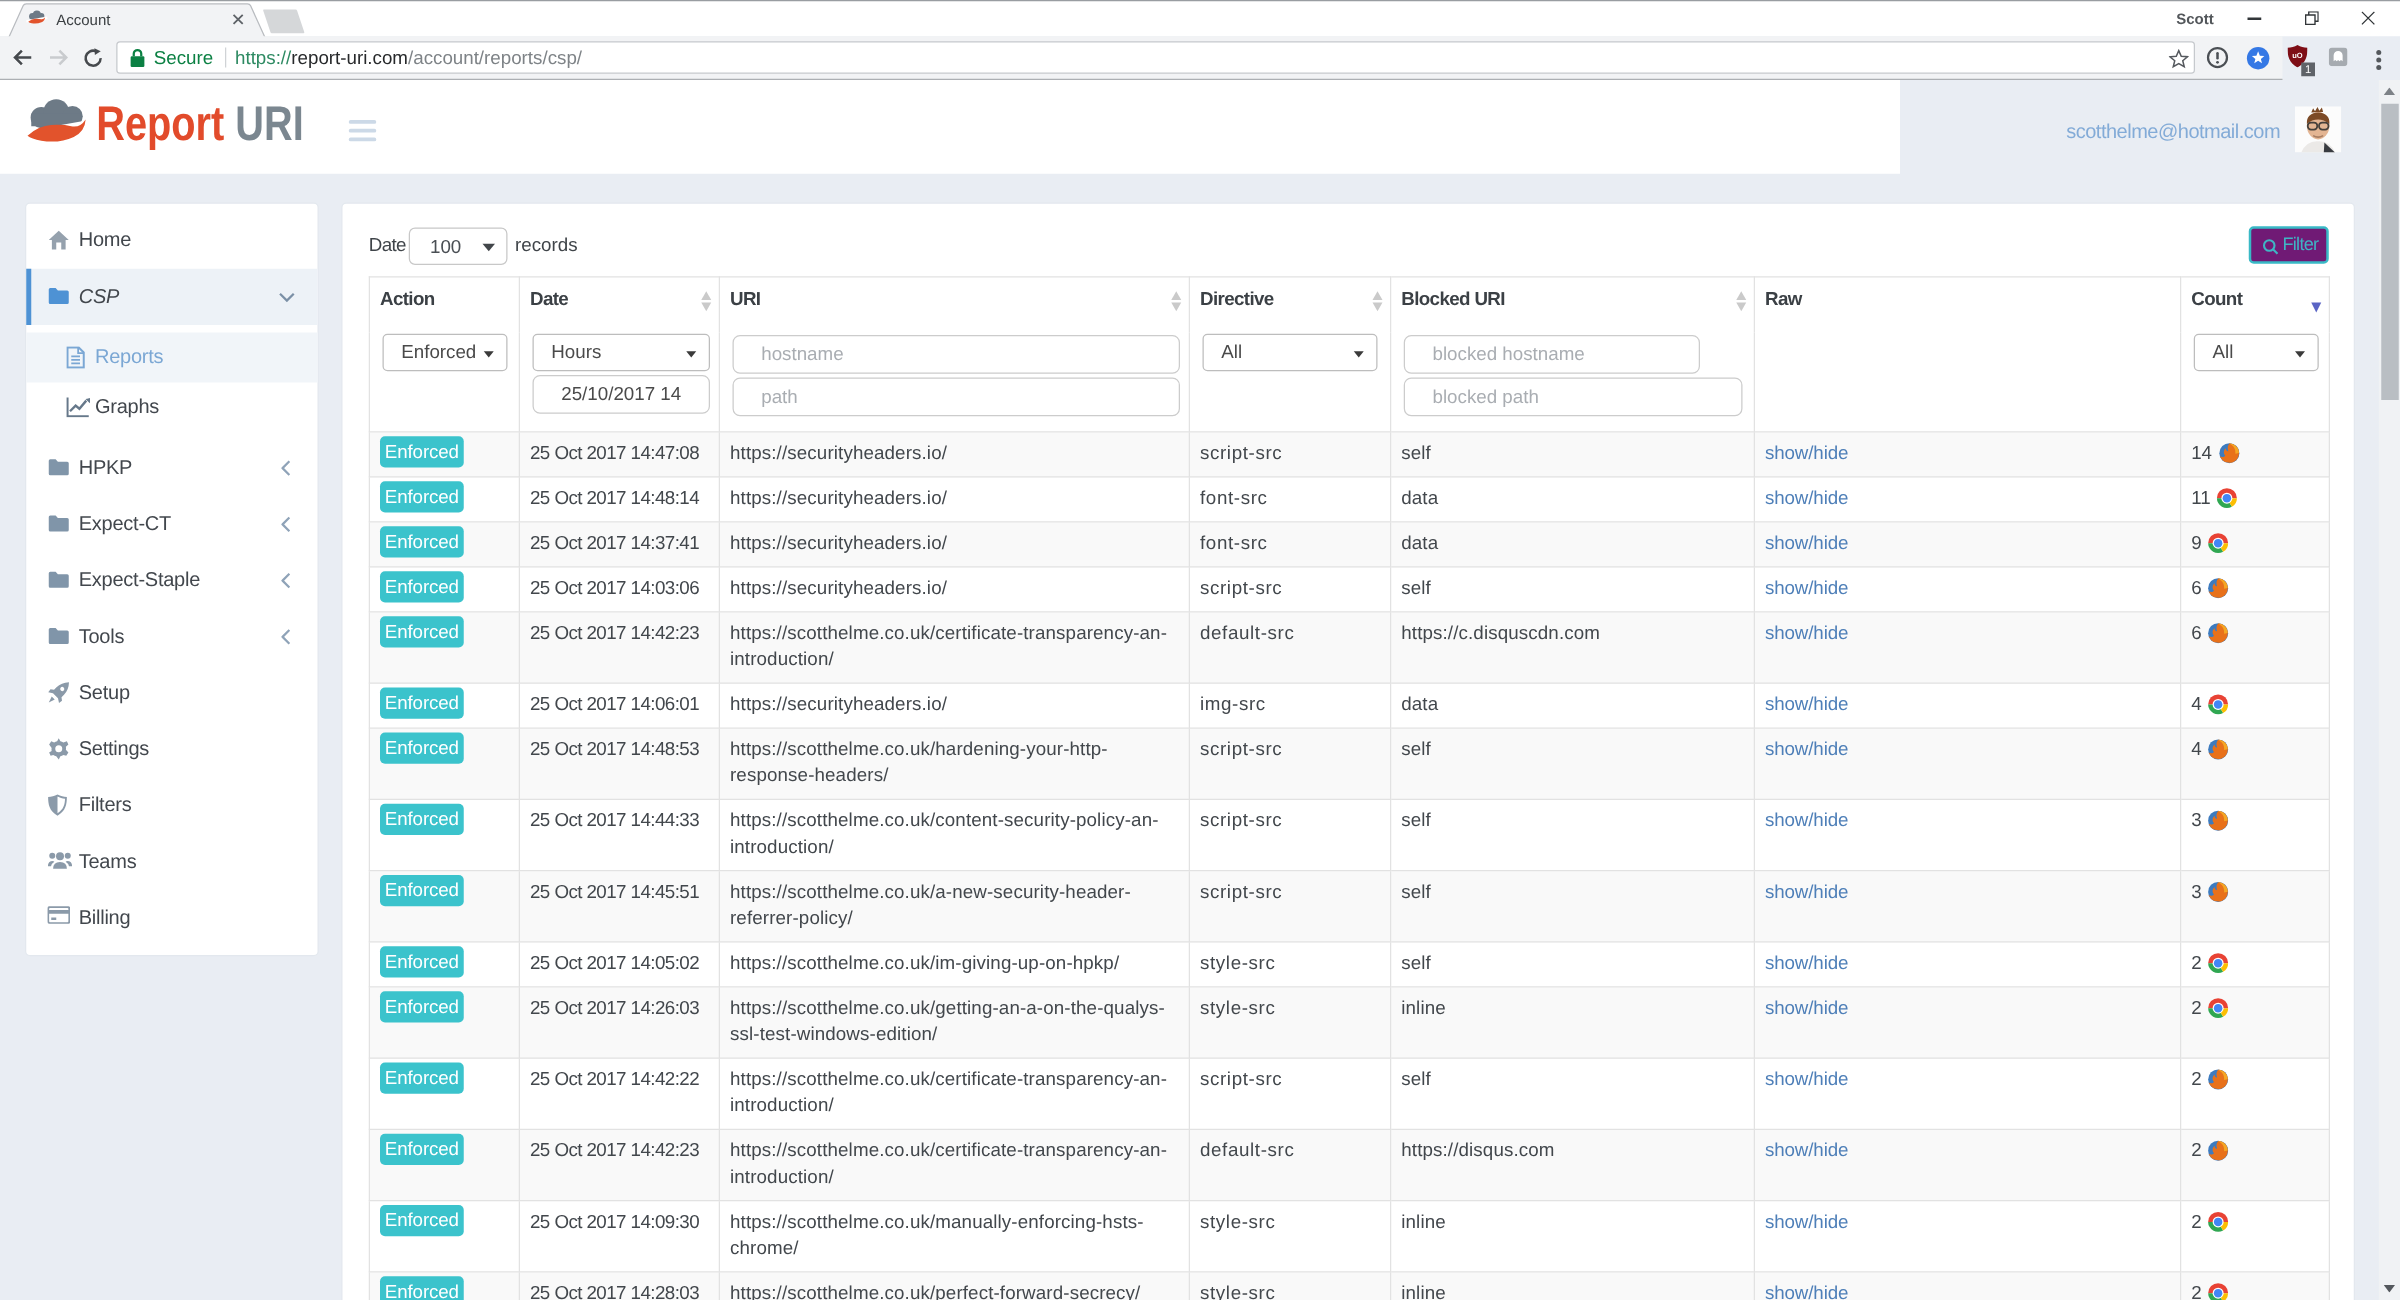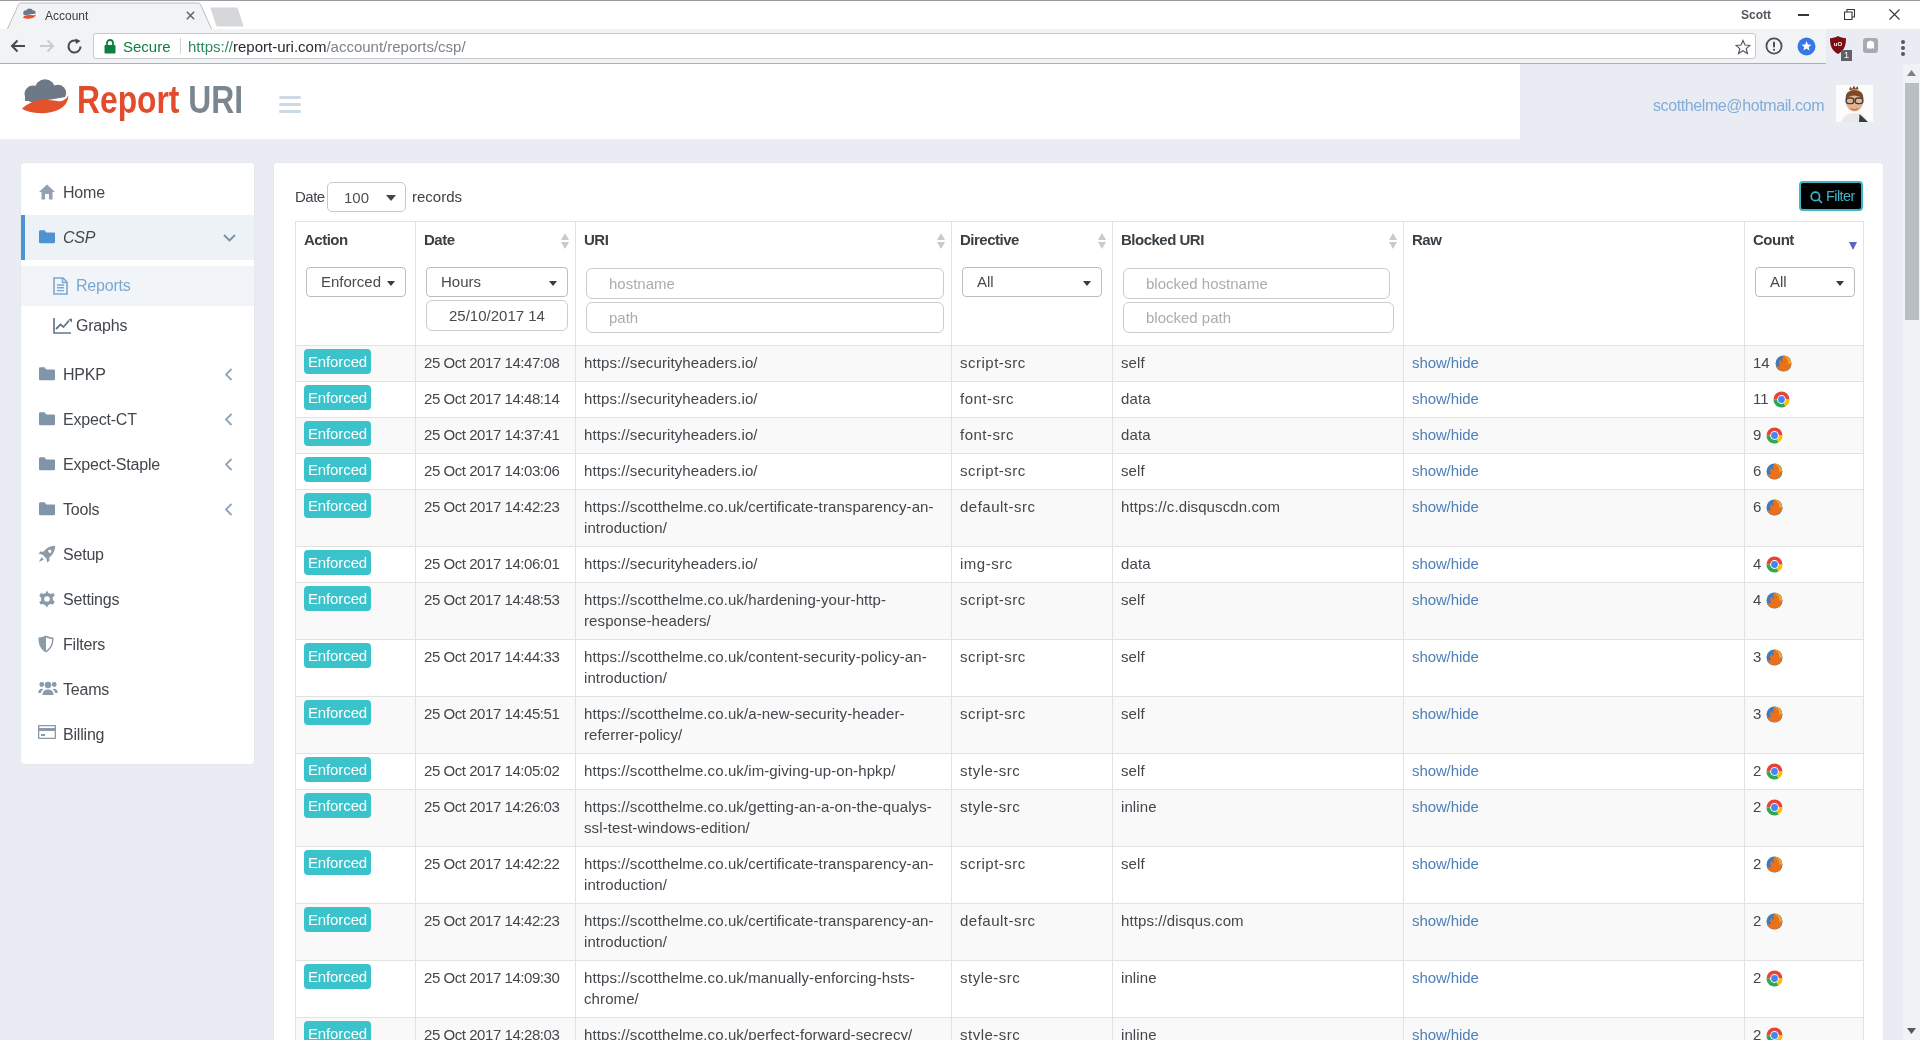--- a/index.html
+++ b/index.html
@@ -41,21 +41,21 @@
 .csp svg { left:13px; }
 .submenu { margin:6px 0; }
 .subitem { position:relative; height:40px; line-height:40px; font-size:16px; letter-spacing:-0.2px; color:#42474d; padding-left:55px; }
 .subitem svg { position:absolute; left:32px; top:11px; }
 .sub-active { background:#f1f5f9; color:#7ba7d4; }
 
 
 #main { position:absolute; left:273px; top:98px; width:1611px; height:950px; background:#fff; border-radius:4px; border:1px solid #e3e8ee; }
 #viewrow { position:absolute; left:21px; top:25px; font-size:15px; color:#3f4449; }
 #viewsel { position:absolute; left:32px; top:-6px; width:79px; height:30px; border:1px solid #c8c8c8; border-radius:5px; background:#fff; font-size:15px; }
-#filterbtn { position:absolute; left:1525px; top:18px; width:64px; height:30px; border:2px solid #39b9c6; border-radius:4px; background:#000000; color:#3fb4c4; font-size:14.5px; letter-spacing:-0.6px; line-height:26px; padding-left:25px; }
+#filterbtn { position:absolute; left:1525px; top:18px; width:64px; height:30px; border:2px solid #39b9c6; border-radius:4px; background:#701a75; color:#3fb4c4; font-size:14.5px; letter-spacing:-0.6px; line-height:26px; padding-left:25px; }
 
 
 table { position:absolute; left:21px; top:58px; width:1568px; border-collapse:collapse; table-layout:fixed; font-size:15px; color:#42474c; }
 th, td { border:1px solid #e2e2e2; vertical-align:top; text-align:left; }
 tr.sortrow th { border-bottom:none; height:44px; font-size:15px; letter-spacing:-0.5px; color:#3b4045; padding:9px 0 0 8px; position:relative; font-weight:bold; }
 tr.filterrow th { border-top:none; height:80px; padding:0 10px; font-weight:normal; }
 td { padding:6px 8px 8px 8px; line-height:21px; white-space:nowrap; letter-spacing:-0.1px; }
 td.act { padding:3px 8px; }
 td.date { letter-spacing:-0.45px; }
 td.uri { letter-spacing:0.1px; }
@@ -315,21 +315,21 @@
               <div class="inbox" style="width:142px;color:#4a4a4a">25/10/2017 14</div>
             </th>
         <th>
               <div class="inbox" style="margin-top:2px;width:358px">hostname</div>
               <div class="inbox" style="width:358px">path</div>
             </th>
         <th>
               <div class="selbox" style="width:140px">All<span class="caret"></span></div>
             </th>
         <th>
-              <div class="inbox" style="margin-top:2px;width:267px">blocked hostname</div>
+              <div class="inbox" style="margin-top:2px;width:237px">blocked hostname</div>
               <div class="inbox" style="width:271px">blocked path</div>
             </th>
         <th></th>
         <th>
               <div class="selbox" style="width:100px">All<span class="caret"></span></div>
             </th>
       </tr>
 
       </tbody>
         <tbody>

